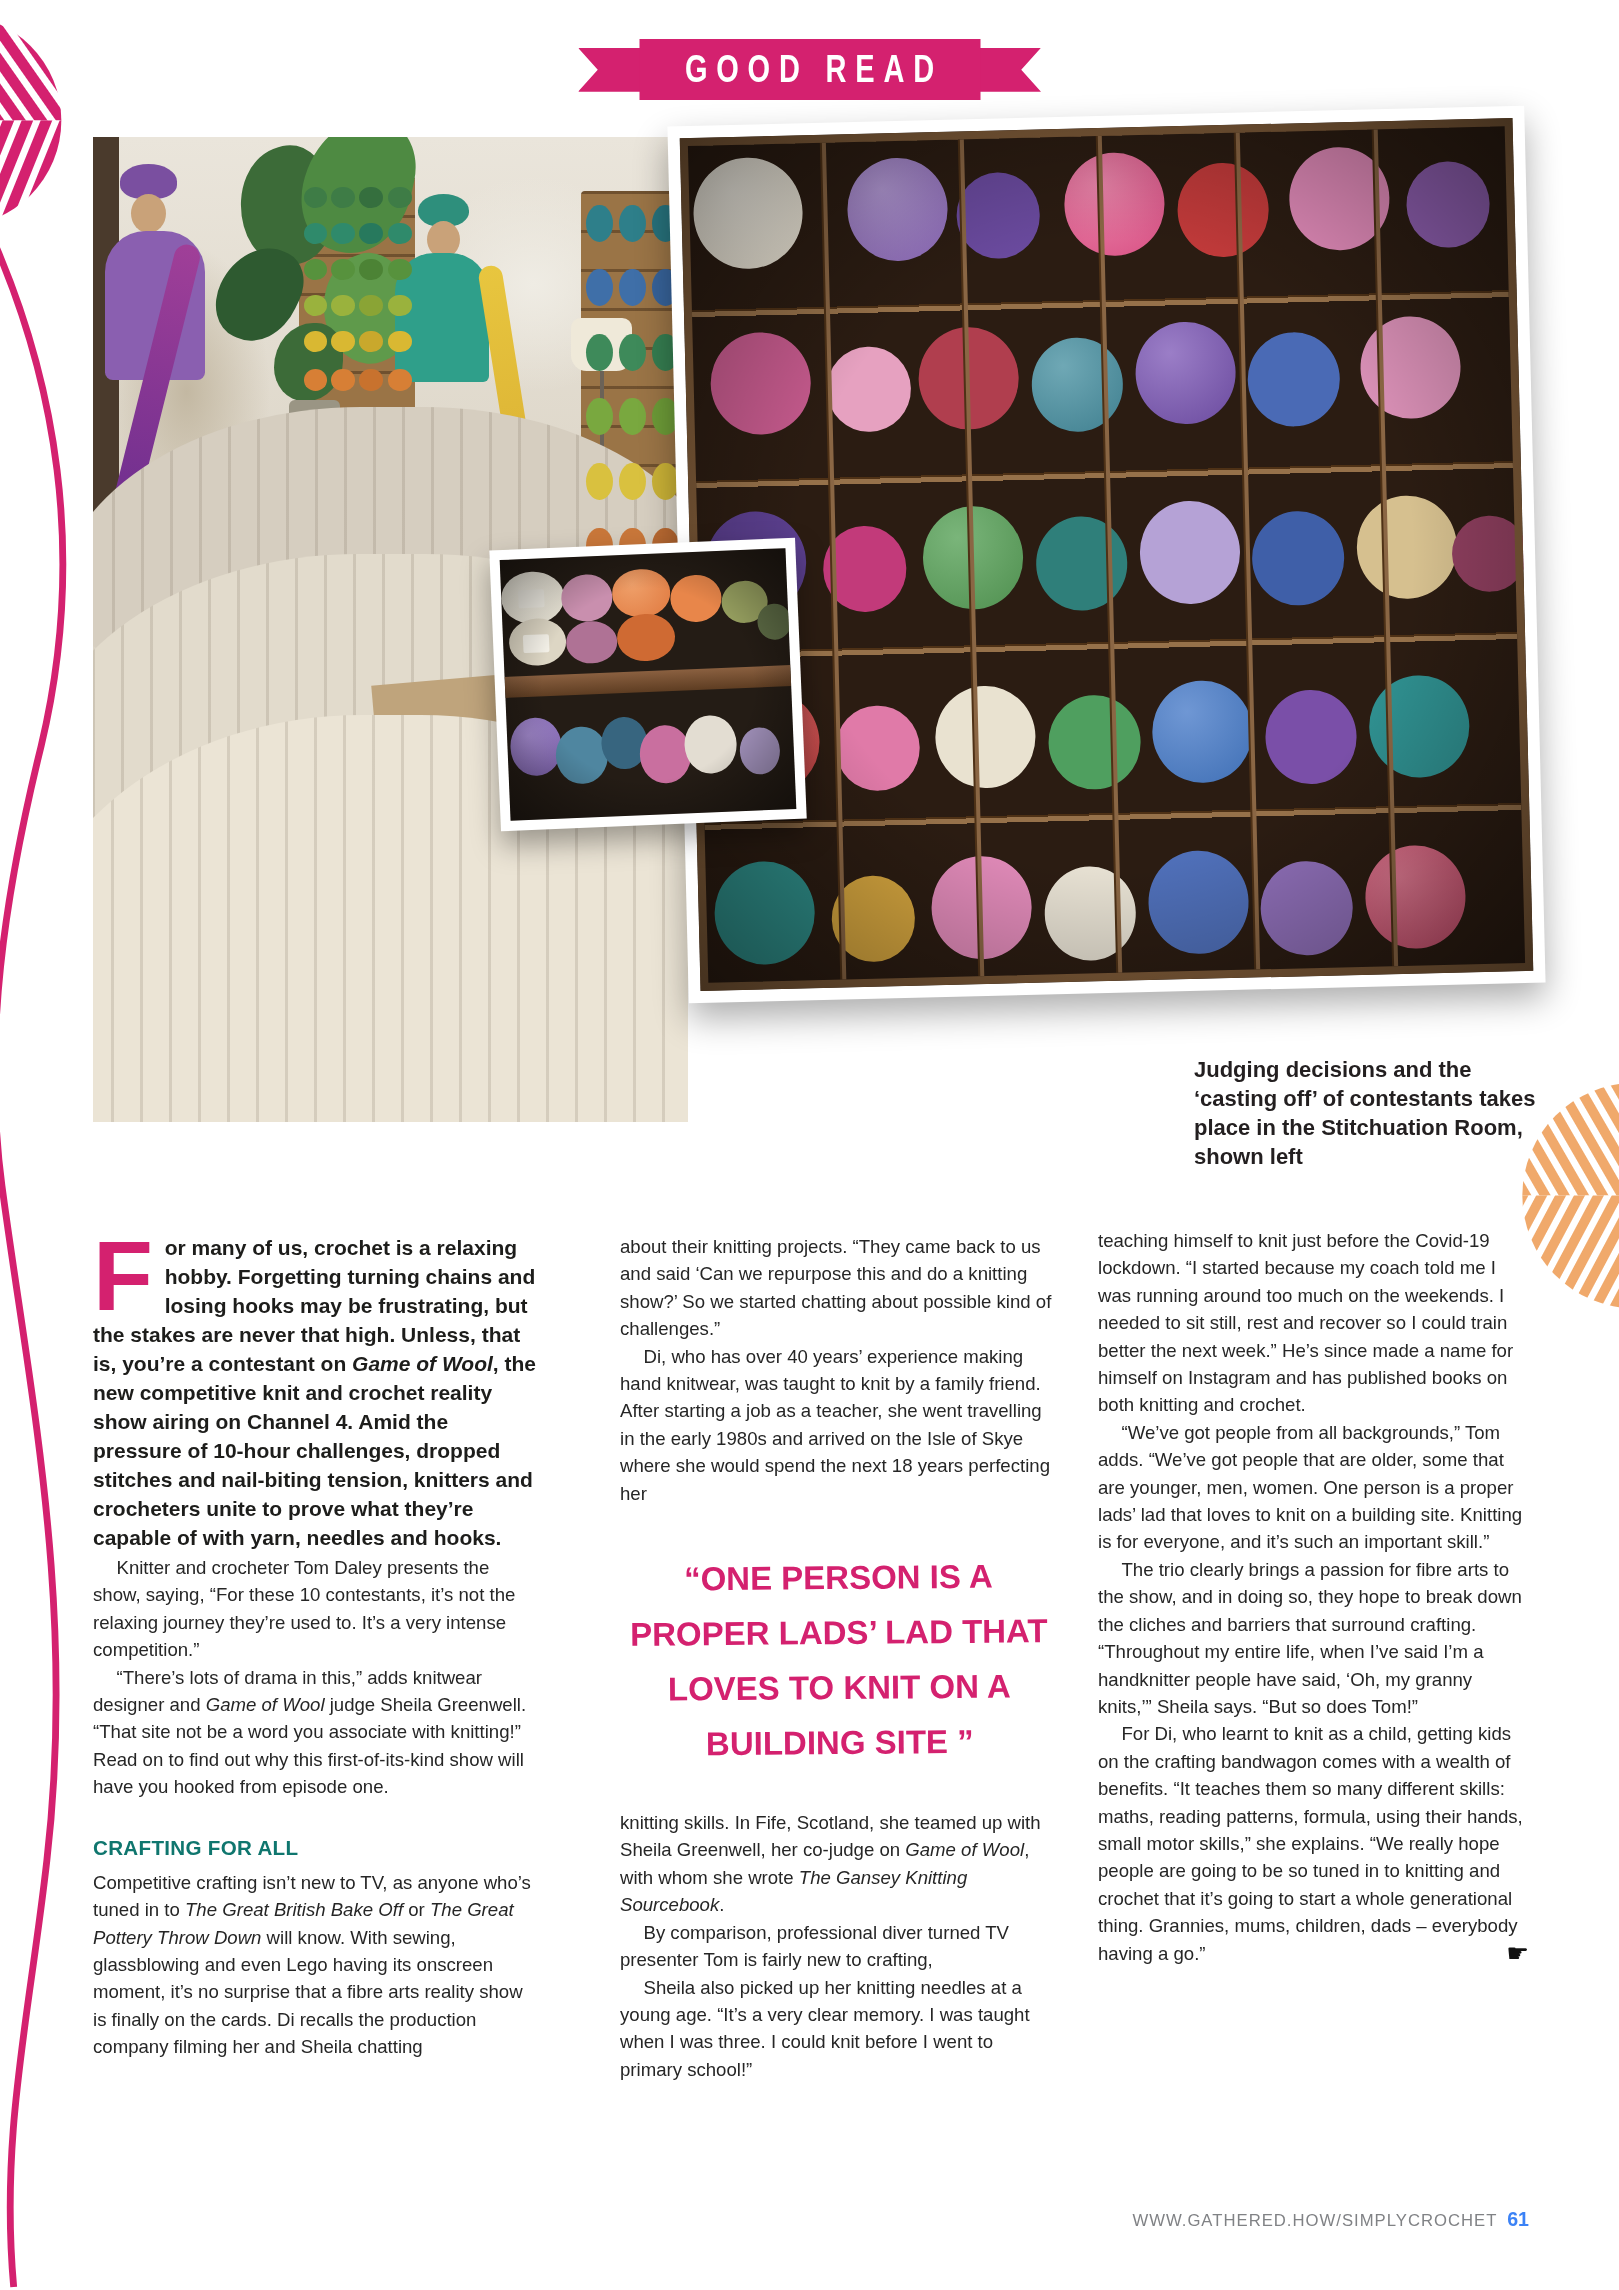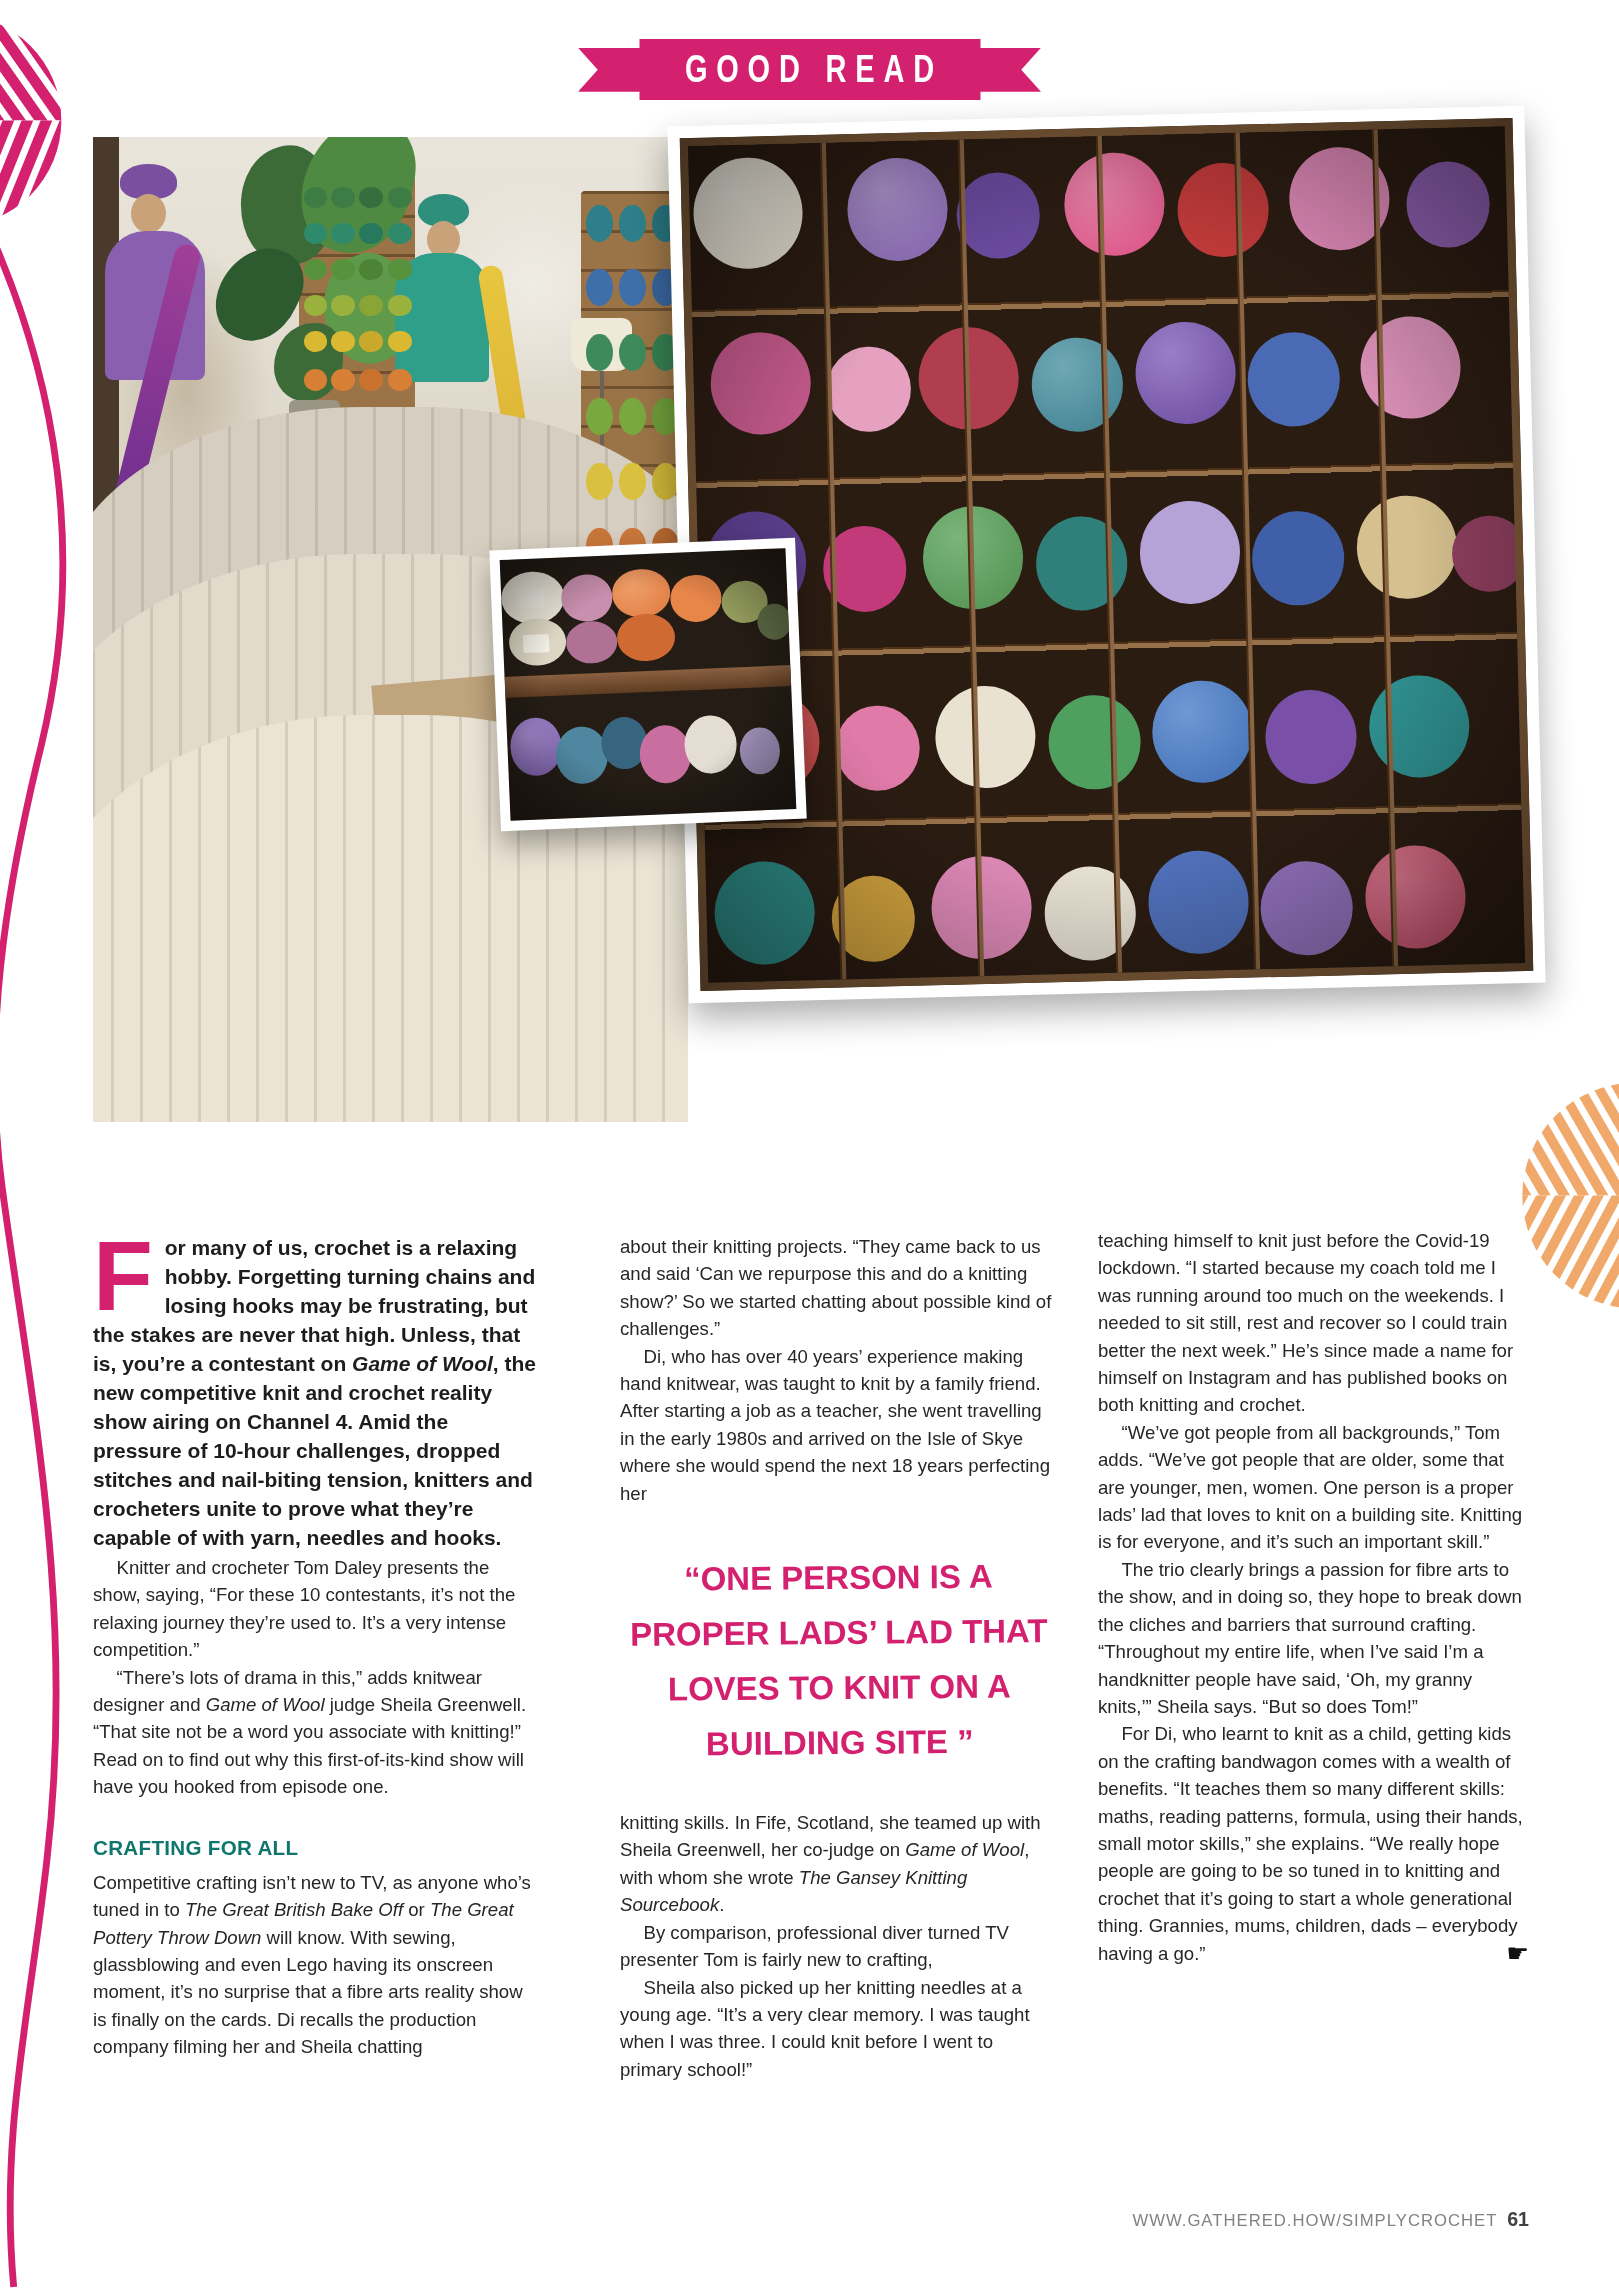--- a/index.html
+++ b/index.html
@@ -89,21 +89,21 @@
   .dropcap{float:left;color:#d4216f;font-weight:bold;font-size:98px;line-height:74px;margin:5.9px 11.8px 0 0;}
   .subhead{margin:33px 0 7.8px 0;color:#0f766e;font-size:20.6px;font-weight:bold;letter-spacing:0.3px;}
   .pullquote{margin:43px 5.9px 39px 5.9px;text-align:center;color:#d4216f;font-weight:bold;
              font-size:33px;line-height:55px;transform:rotate(-.5deg);}
   em{font-style:italic;}
   .end-marker{text-align:right;margin-top:-27.4px;font-size:25.5px;color:#111;
               font-family:"DejaVu Sans",sans-serif;}
   
   .footer{position:absolute;top:2208px;right:90px;display:flex;align-items:baseline;gap:9.8px;z-index:4;}
   .footer-url{color:#808285;font-size:16.7px;letter-spacing:1px;}
-  .footer-page{color:#404040;font-size:19.6px;font-weight:bold;}
+  .footer-page{color:#3b82f6;font-size:19.6px;font-weight:bold;}
 </style>
 </head>
 <body>
 
 <div class="page">
 
   <svg class="doodle" style="left:-118px;top:-4.9px;" width="196" height="255" viewBox="0 0 200 260">
     <defs>
       <pattern id="hp1" width="18" height="18" patternUnits="userSpaceOnUse" patternTransform="rotate(-35)">
         <rect width="18" height="18" fill="#ffffff"></rect>
@@ -275,20 +275,21 @@
         <div class="dot" style="left: 89%; top: 21%; width: 12%; height: 14%; background: radial-gradient(circle at 35% 30%, rgb(93, 107, 69), rgb(93, 107, 69));"></div>
         <div class="dot" style="left: 1%; top: 61%; width: 18%; height: 22%; background: radial-gradient(circle at 35% 30%, rgb(162, 137, 204), rgb(122, 95, 168));"></div>
         <div class="dot" style="left: 17%; top: 65%; width: 18%; height: 22%; background: radial-gradient(circle at 35% 30%, rgb(79, 134, 160), rgb(79, 134, 160));"></div>
         <div class="dot" style="left: 33%; top: 62%; width: 16%; height: 20%; background: radial-gradient(circle at 35% 30%, rgb(55, 101, 127), rgb(55, 101, 127));"></div>
         <div class="dot" style="left: 46%; top: 66%; width: 18%; height: 22%; background: radial-gradient(circle at 35% 30%, rgb(201, 111, 159), rgb(201, 111, 159));"></div>
         <div class="dot" style="left: 62%; top: 63%; width: 18%; height: 22%; background: radial-gradient(circle at 35% 30%, rgb(227, 221, 210), rgb(227, 221, 210));"></div>
         <div class="dot" style="left: 81%; top: 68%; width: 14%; height: 18%; background: radial-gradient(circle at 35% 30%, rgb(159, 143, 184), rgb(159, 143, 184));"></div>
       </div>
   </div>
 
+  <div class="caption">Judging decisions and the ‘casting off’ of contestants takes place in the Stitchuation Room, shown left</div>
 
   <svg class="doodle" style="left:1488px;top:1073px;" width="255" height="255" viewBox="0 0 260 260">
     <defs>
       <pattern id="ho1" width="17" height="17" patternUnits="userSpaceOnUse" patternTransform="rotate(-30)">
         <rect width="17" height="17" fill="#ffffff"></rect>
           <rect width="10" height="17" fill="#f0a96b"></rect>
       </pattern>
       <pattern id="ho2" width="17" height="17" patternUnits="userSpaceOnUse" patternTransform="rotate(28)">
         <rect width="17" height="17" fill="#ffffff"></rect>
           <rect width="10" height="17" fill="#f0a96b"></rect>

